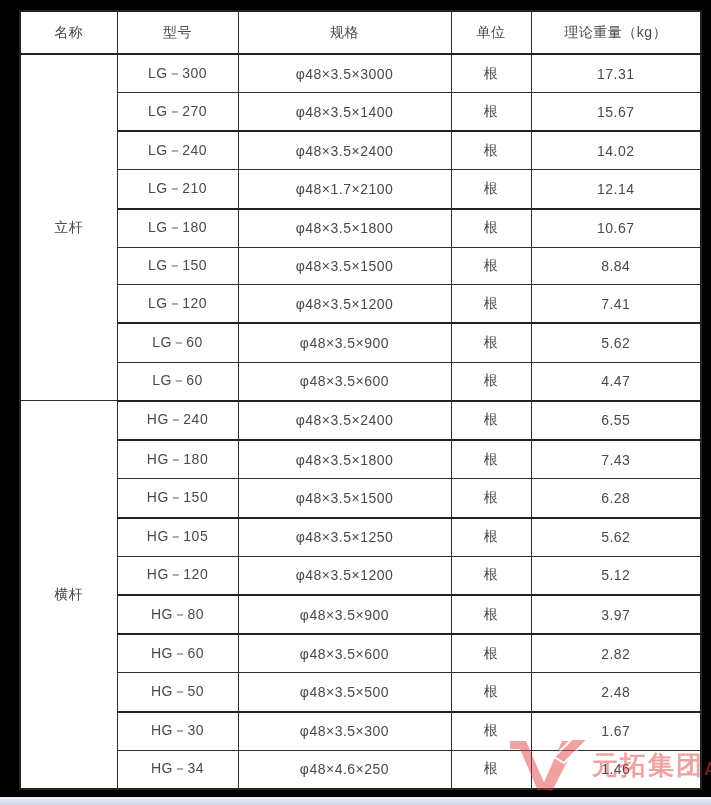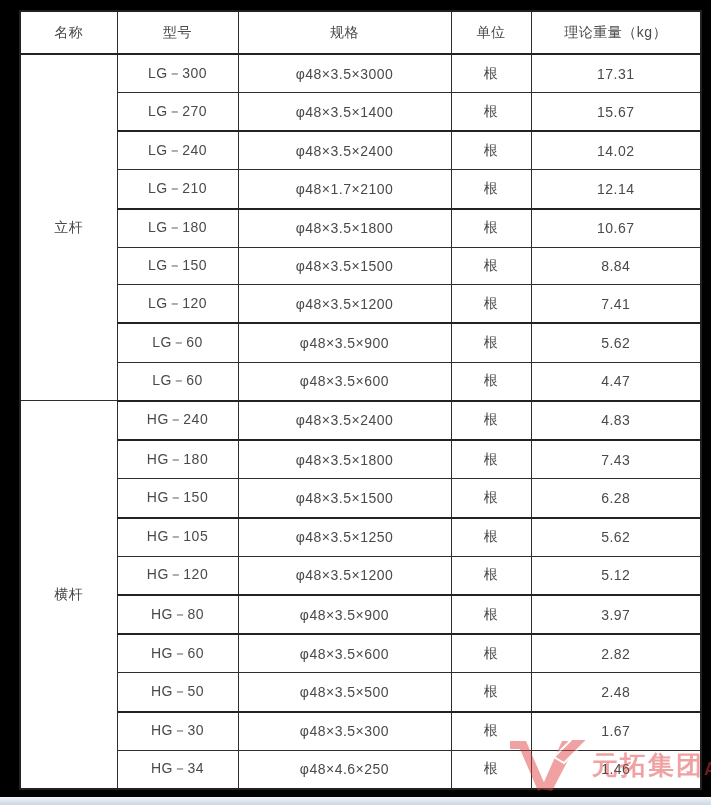--- a/index.html
+++ b/index.html
@@ -120,21 +120,21 @@
             <td class="cell-model">LG－60</td>
             <td class="cell-spec">φ48×3.5×600</td>
             <td class="cell-unit">根</td>
             <td class="cell-weight">4.47</td>
           </tr>
           <tr class="thick-bottom">
             <td class="group-cell" rowspan="10">横杆</td>
             <td class="cell-model">HG－240</td>
             <td class="cell-spec">φ48×3.5×2400</td>
             <td class="cell-unit">根</td>
-            <td class="cell-weight">4.83</td>
+            <td class="cell-weight">6.55</td>
           </tr>
           <tr>
             <td class="cell-model">HG－180</td>
             <td class="cell-spec">φ48×3.5×1800</td>
             <td class="cell-unit">根</td>
             <td class="cell-weight">7.43</td>
           </tr>
           <tr class="thick-bottom">
             <td class="cell-model">HG－150</td>
             <td class="cell-spec">φ48×3.5×1500</td>

